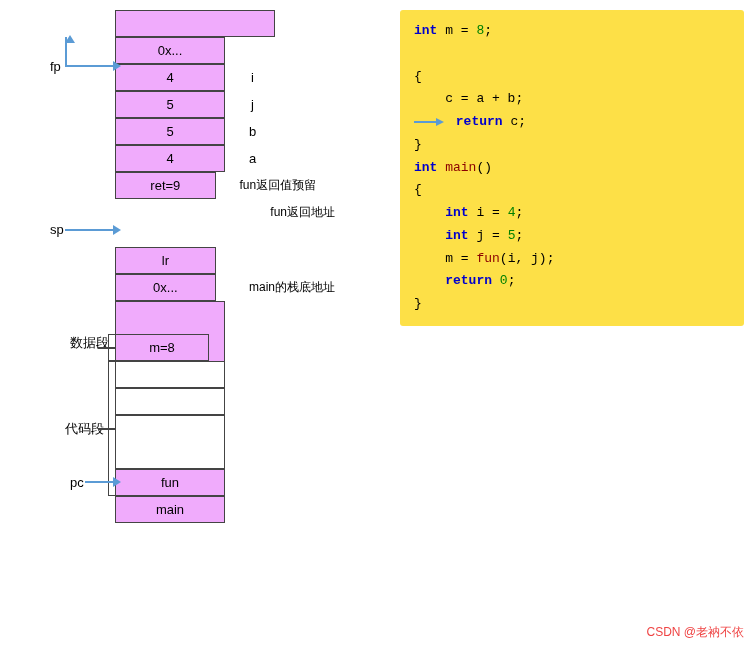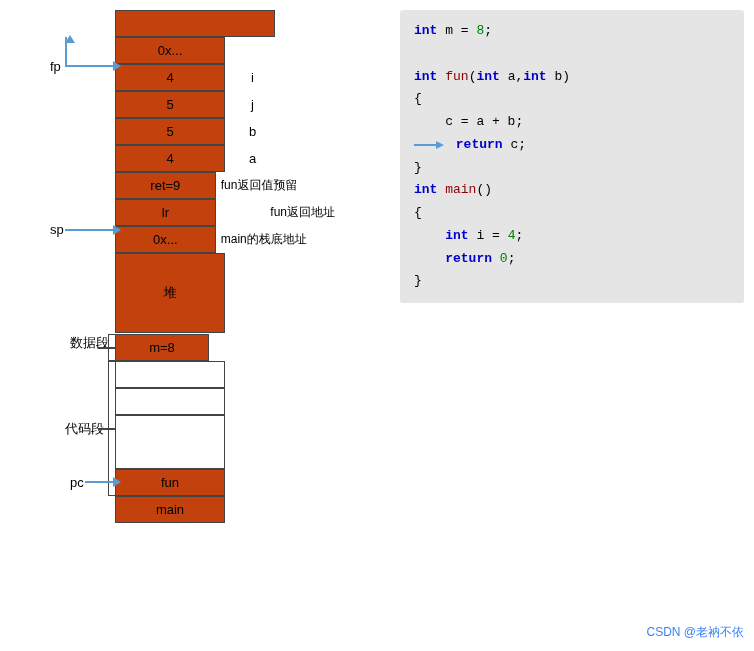--- a/index.html
+++ b/index.html
@@ -35,41 +35,41 @@
       left: 10px;
       width: 380px;
       height: 630px;
     }
 
     .code-panel {
       position: absolute;
       top: 10px;
       left: 400px;
       width: 344px;
-      background: #e5e5e5;
+      background: #fde047;
       padding: 10px 14px;
       border-radius: 3px;
       font-family: 'Courier New', monospace;
       font-size: 13px;
       line-height: 1.75;
     }
 
     .mem-row {
       display: flex;
       width: 100%;
     }
 
     .mem-cell {
       border: 1px solid #444;
       height: 27px;
       display: flex;
       align-items: center;
       justify-content: center;
       font-size: 13px;
-      background: #c2410c;
+      background: #f0abfc;
     }
 
     .mem-cell-main {
       width: 110px;
       border-right: 1px solid #444;
     }
 
     .no-border-label {
       border: none;
       background: transparent;
@@ -128,39 +128,39 @@
         </div>
         <div class="mem-cell no-border-label" style="width:50px; font-size:13px; padding-left:5px;">
           <span>a</span>
         </div>
       </div>
 
       <div class="mem-row">
         <div class="mem-cell" style="width:110px;">
           <span>ret=9</span>
         </div>
-        <div class="mem-cell no-border-label" style="width:130px; font-size:12px; padding-left:5px; justify-content:flex-start; display:flex; align-items:center;">
+        <div class="mem-cell no-border-label" style="width:130px; font-size:12px; padding-left:5px; justify-content:center; display:flex; align-items:center;">
           <span>fun返回值预留</span>
         </div>
       </div>
 
       <div class="mem-row">
-        <div class="mem-cell" style="width:110px;">
+        <div class="mem-cell" style="width:110px;margin-top:48px;">
           <span>lr</span>
         </div>
         <div class="mem-cell no-border-label" style="width:130px; font-size:12px; padding-left:5px; justify-content:flex-end; display:flex; align-items:center;">
           <span>fun返回地址</span>
         </div>
       </div>
 
       <div class="mem-row">
         <div class="mem-cell" style="width:110px;">
           <span>0x...</span>
         </div>
-        <div class="mem-cell no-border-label" style="width:130px; font-size:12px; padding-left:5px; justify-content:flex-start; display:flex; align-items:center;">
+        <div class="mem-cell no-border-label" style="width:130px; font-size:12px; padding-left:5px; justify-content:flex-end; display:flex; align-items:center;">
           <span>main的栈底地址</span>
         </div>
       </div>
 
       <div class="mem-row">
         <div class="mem-cell heap-cell" style="width:110px; height:80px; vertical-align:middle;">
           <span>堆</span>
         </div>
       </div>
     </div>
@@ -231,38 +231,39 @@
 
     <div style="position:absolute; left:55px; top:219px; width:50px; height:2px; background:#5b9bd5;">
       <div style="position:absolute; right:-6px; top:-4px; width:0; height:0; border-top:5px solid transparent; border-bottom:5px solid transparent; border-left:8px solid #5b9bd5;"></div>
     </div>
 
   </div>
 
   <div class="code-panel">
     <div class="code-line"><span class="kw">int</span><span> m = </span><span class="num">8</span><span>;</span></div>
     <div class="code-line">&nbsp;</div>
-    <div class="code-line"><span class="kw">int</span><span> </span><span class="fn-name">fun</span><span>(</span><span class="kw">int</span><span> a,</span><span class="kw">int</span><span> b)</span></div>
     <div class="code-line"><span>{</span></div>
     <div class="code-line"><span>&nbsp;&nbsp;&nbsp;&nbsp;c = a + b;</span></div>
     <div class="code-line" style="position:relative; display:flex; align-items:center;">
       
       <span style="display:inline-flex; align-items:center; margin-right:4px;">
         <svg width="30" height="12">
           <line x1="0" y1="6" x2="22" y2="6" stroke="#5b9bd5" stroke-width="2"></line>
           <polygon points="22,2 30,6 22,10" fill="#5b9bd5"></polygon>
         </svg>
       </span>
       <span>&nbsp;</span><span class="kw">return</span><span> c;</span>
     </div>
     <div class="code-line"><span>}</span></div>
     <div class="code-line"><span class="kw">int</span><span> </span><span class="fn-name">main</span><span>()</span></div>
     <div class="code-line"><span>{</span></div>
     <div class="code-line"><span>&nbsp;&nbsp;&nbsp;&nbsp;</span><span class="kw">int</span><span> i = </span><span class="num">4</span><span>;</span></div>
+    <div class="code-line"><span>&nbsp;&nbsp;&nbsp;&nbsp;</span><span class="kw">int</span><span> j = </span><span class="num">5</span><span>;</span></div>
+    <div class="code-line"><span>&nbsp;&nbsp;&nbsp;&nbsp;m = </span><span class="fn-name">fun</span><span>(i, j);</span></div>
     <div class="code-line"><span>&nbsp;&nbsp;&nbsp;&nbsp;</span><span class="kw">return</span><span> </span><span class="num">0</span><span>;</span></div>
     <div class="code-line"><span>}</span></div>
   </div>
 
-  <div style="position:absolute; bottom:10px; right:10px; font-size:12px; color:#3b82f6;">
+  <div style="position:absolute; bottom:10px; right:10px; font-size:12px; color:#ef4444;">
     <span>CSDN @老衲不依</span>
   </div>
 
 </div>
 
 </body></html>

